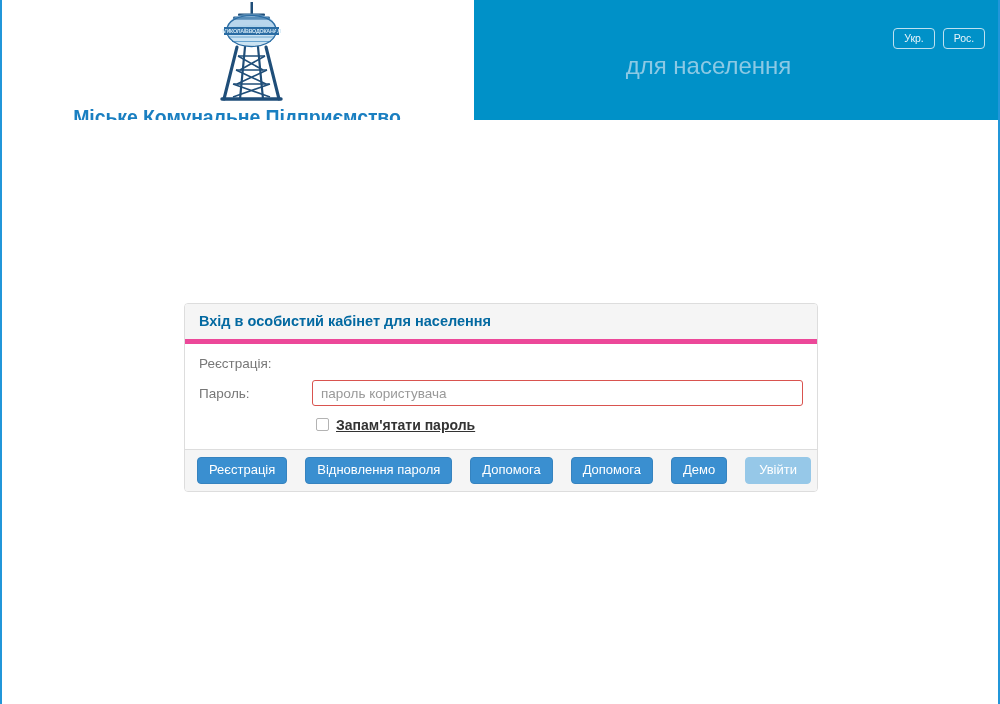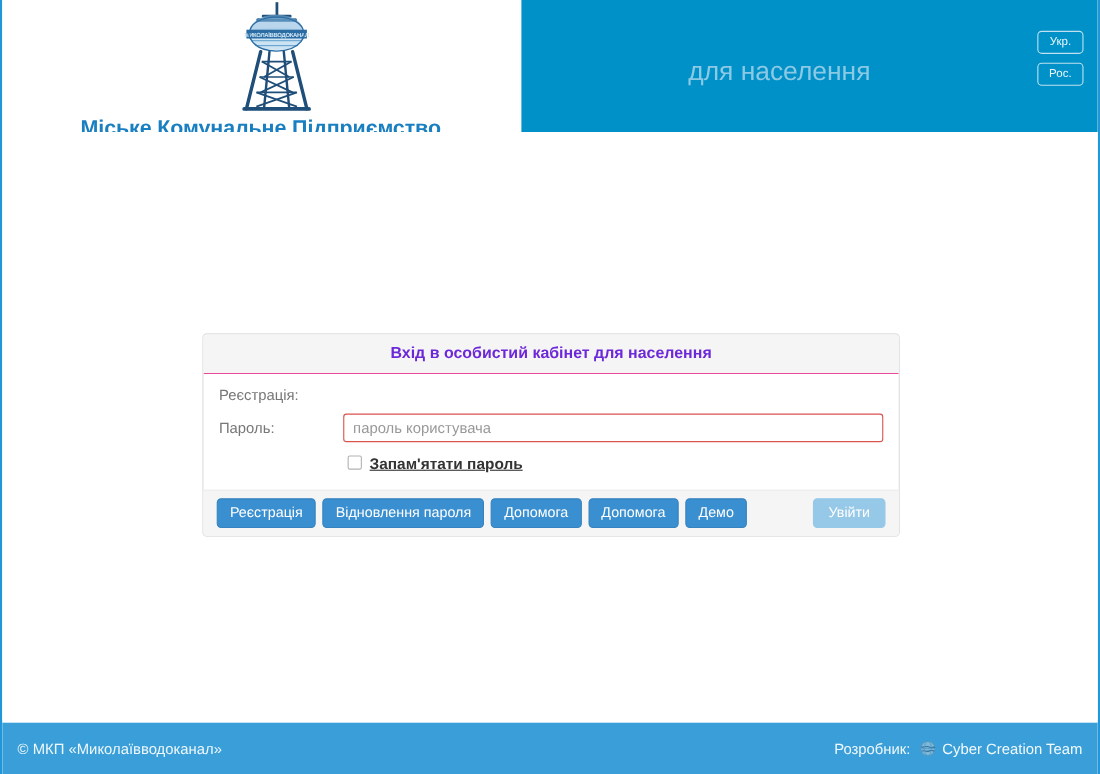--- a/index.html
+++ b/index.html
@@ -88,21 +88,21 @@
     color: #8cc9e4;
     font-size: 24px;
     font-weight: normal;
     padding-right: 55px;
   }
   .lang-buttons {
     position: absolute;
     right: 13px;
     top: 28px;
     display: flex;
-    flex-direction: column;
+    flex-direction: row;
     gap: 8px;
   }
   .lang-btn {
     width: 42px;
     height: 21px;
     border: 1px solid #bfe1f0;
     border-radius: 4px;
     background: transparent;
     color: #e8f5fb;
     font-size: 10.5px;
@@ -125,27 +125,26 @@
     left: 182px;
     top: 183px;
     width: 634px;
     background: #ffffff;
     border: 1px solid #dddddd;
     border-radius: 4px;
     box-sizing: border-box;
   }
   .panel-head {
     background: #f5f5f5;
-    border-bottom: 1px solid #ec4899;
+    border-bottom: 5px solid #ec4899;
     padding: 9px 14px 10px 14px;
     font-size: 14.5px;
-    color: #6d28d9;
+    color: #0369a1;
     font-weight: bold;
     border-radius: 3px 3px 0 0;
-    text-align: center;
   }
   .panel-body {
     padding: 12px 14px 6px 14px;
   }
   .form-row {
     display: flex;
     align-items: center;
     margin-bottom: 9px;
   }
   .form-label {
@@ -207,21 +206,21 @@
     border-radius: 0 0 3px 3px;
   }
   .btn {
     background: #3a8fd0;
     border: 1px solid #3683bf;
     border-radius: 4px;
     color: #ffffff;
     font-size: 13px;
     font-family: "Liberation Sans", sans-serif;
     padding: 5px 11px 6px 11px;
-    margin-right: 6px;
+    margin-right: 18px;
     cursor: pointer;
     line-height: 1.1;
     white-space: nowrap;
   }
   .btn-login {
     background: #96c8e8;
     border: 1px solid #96c8e8;
     color: #ffffff;
     margin-right: 0;
     margin-left: auto;
@@ -351,30 +350,14 @@
         <button class="btn">Відновлення пароля</button>
         <button class="btn">Допомога</button>
         <button class="btn">Допомога</button>
         <button class="btn">Демо</button>
         <button class="btn btn-login">Увійти</button>
       </div>
 
     </div>
   </div>
 
-  <div class="footer">
-    <div class="footer-left">© МКП «Миколаївводоканал»</div>
-    <div class="footer-right">
-      <span class="dev-label">Розробник:</span>
-      <span class="globe-icon">
-        <svg viewBox="0 0 16 16" width="15" height="15" aria-hidden="true">
-          <circle cx="8" cy="8" r="7" fill="#7fb8d8" stroke="#4f9ac6" stroke-width="1"></circle>
-          <path d="M1.4 6.3 C4 7.6 7 4.8 9 6.4 C11 8 13.6 5.6 14.8 7" fill="none" stroke="#2d6f9e" stroke-width="1.1"></path>
-          <path d="M2 10.5 C4.5 9 7 12 10 10.2 C12 9 13.5 10.8 14.4 10.2" fill="none" stroke="#2d6f9e" stroke-width="1.1"></path>
-          <ellipse cx="8" cy="8" rx="3.4" ry="7" fill="none" stroke="#4f9ac6" stroke-width="0.8"></ellipse>
-          <path d="M1 8 H15" stroke="#4f9ac6" stroke-width="0.8"></path>
-        </svg>
-      </span>
-      <span class="dev-name">Cyber Creation Team</span>
-    </div>
-  </div>
 
 </div>
 
 </body></html>

